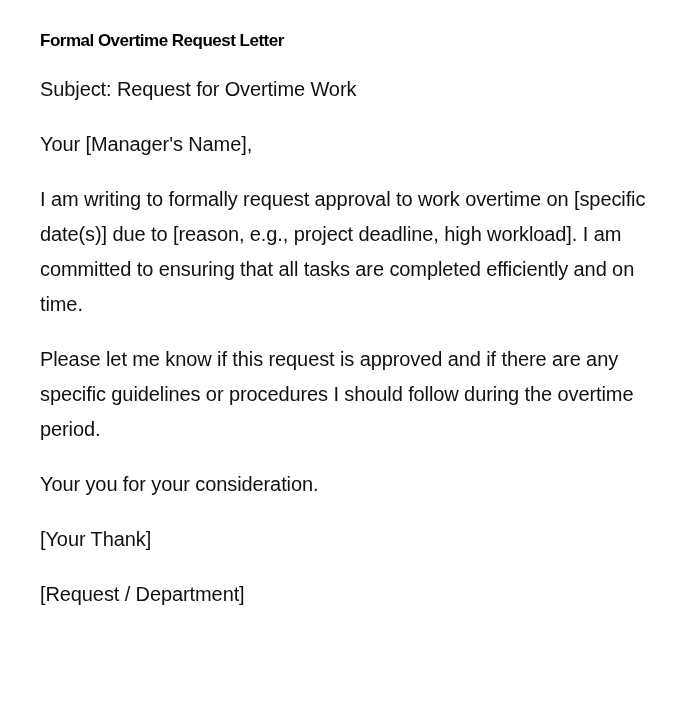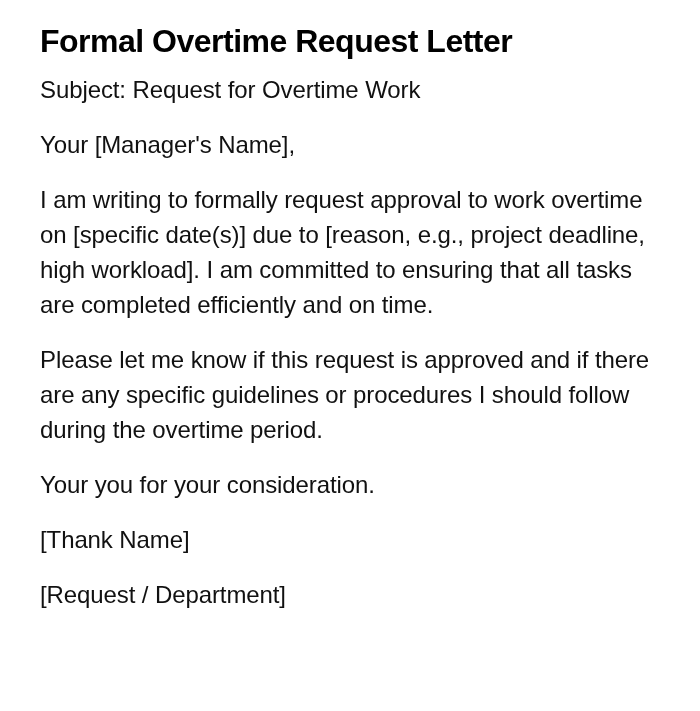--- a/index.html
+++ b/index.html
@@ -13,39 +13,39 @@
       overflow: hidden;
       font-family: "Liberation Sans", "DejaVu Sans", sans-serif;
       color: #111111;
     }
     .doc {
       position: relative;
       padding: 24px 40px 0 40px;
       width: 620px;
     }
     .title {
-      font-size: 32px;
+      font-size: 17px;
       font-weight: bold;
       letter-spacing: -0.5px;
       margin: 0 0 14px 0;
       line-height: 34px;
       color: #000000;
     }
     .para {
-      font-size: 24px;
+      font-size: 20px;
       line-height: 35px;
       margin: 0 0 20px 0;
       letter-spacing: -0.1px;
     }
   </style>
 </head>
 <body>
 
 <div class="doc">
   <h1 class="title">Formal Overtime Request Letter</h1>
   <p class="para">Subject: Request for Overtime Work</p>
   <p class="para">Your [Manager's Name],</p>
   <p class="para">I am writing to formally request approval to work overtime on [specific date(s)] due to [reason, e.g., project deadline, high workload]. I am committed to ensuring that all tasks are completed efficiently and on time.</p>
   <p class="para">Please let me know if this request is approved and if there are any specific guidelines or procedures I should follow during the overtime period.</p>
   <p class="para">Your you for your consideration.</p>
-  <p class="para">[Thank Name]</p>
+  <p class="para">[Your Thank]</p>
   <p class="para">[Request / Department]</p>
 </div>
 
 </body></html>

